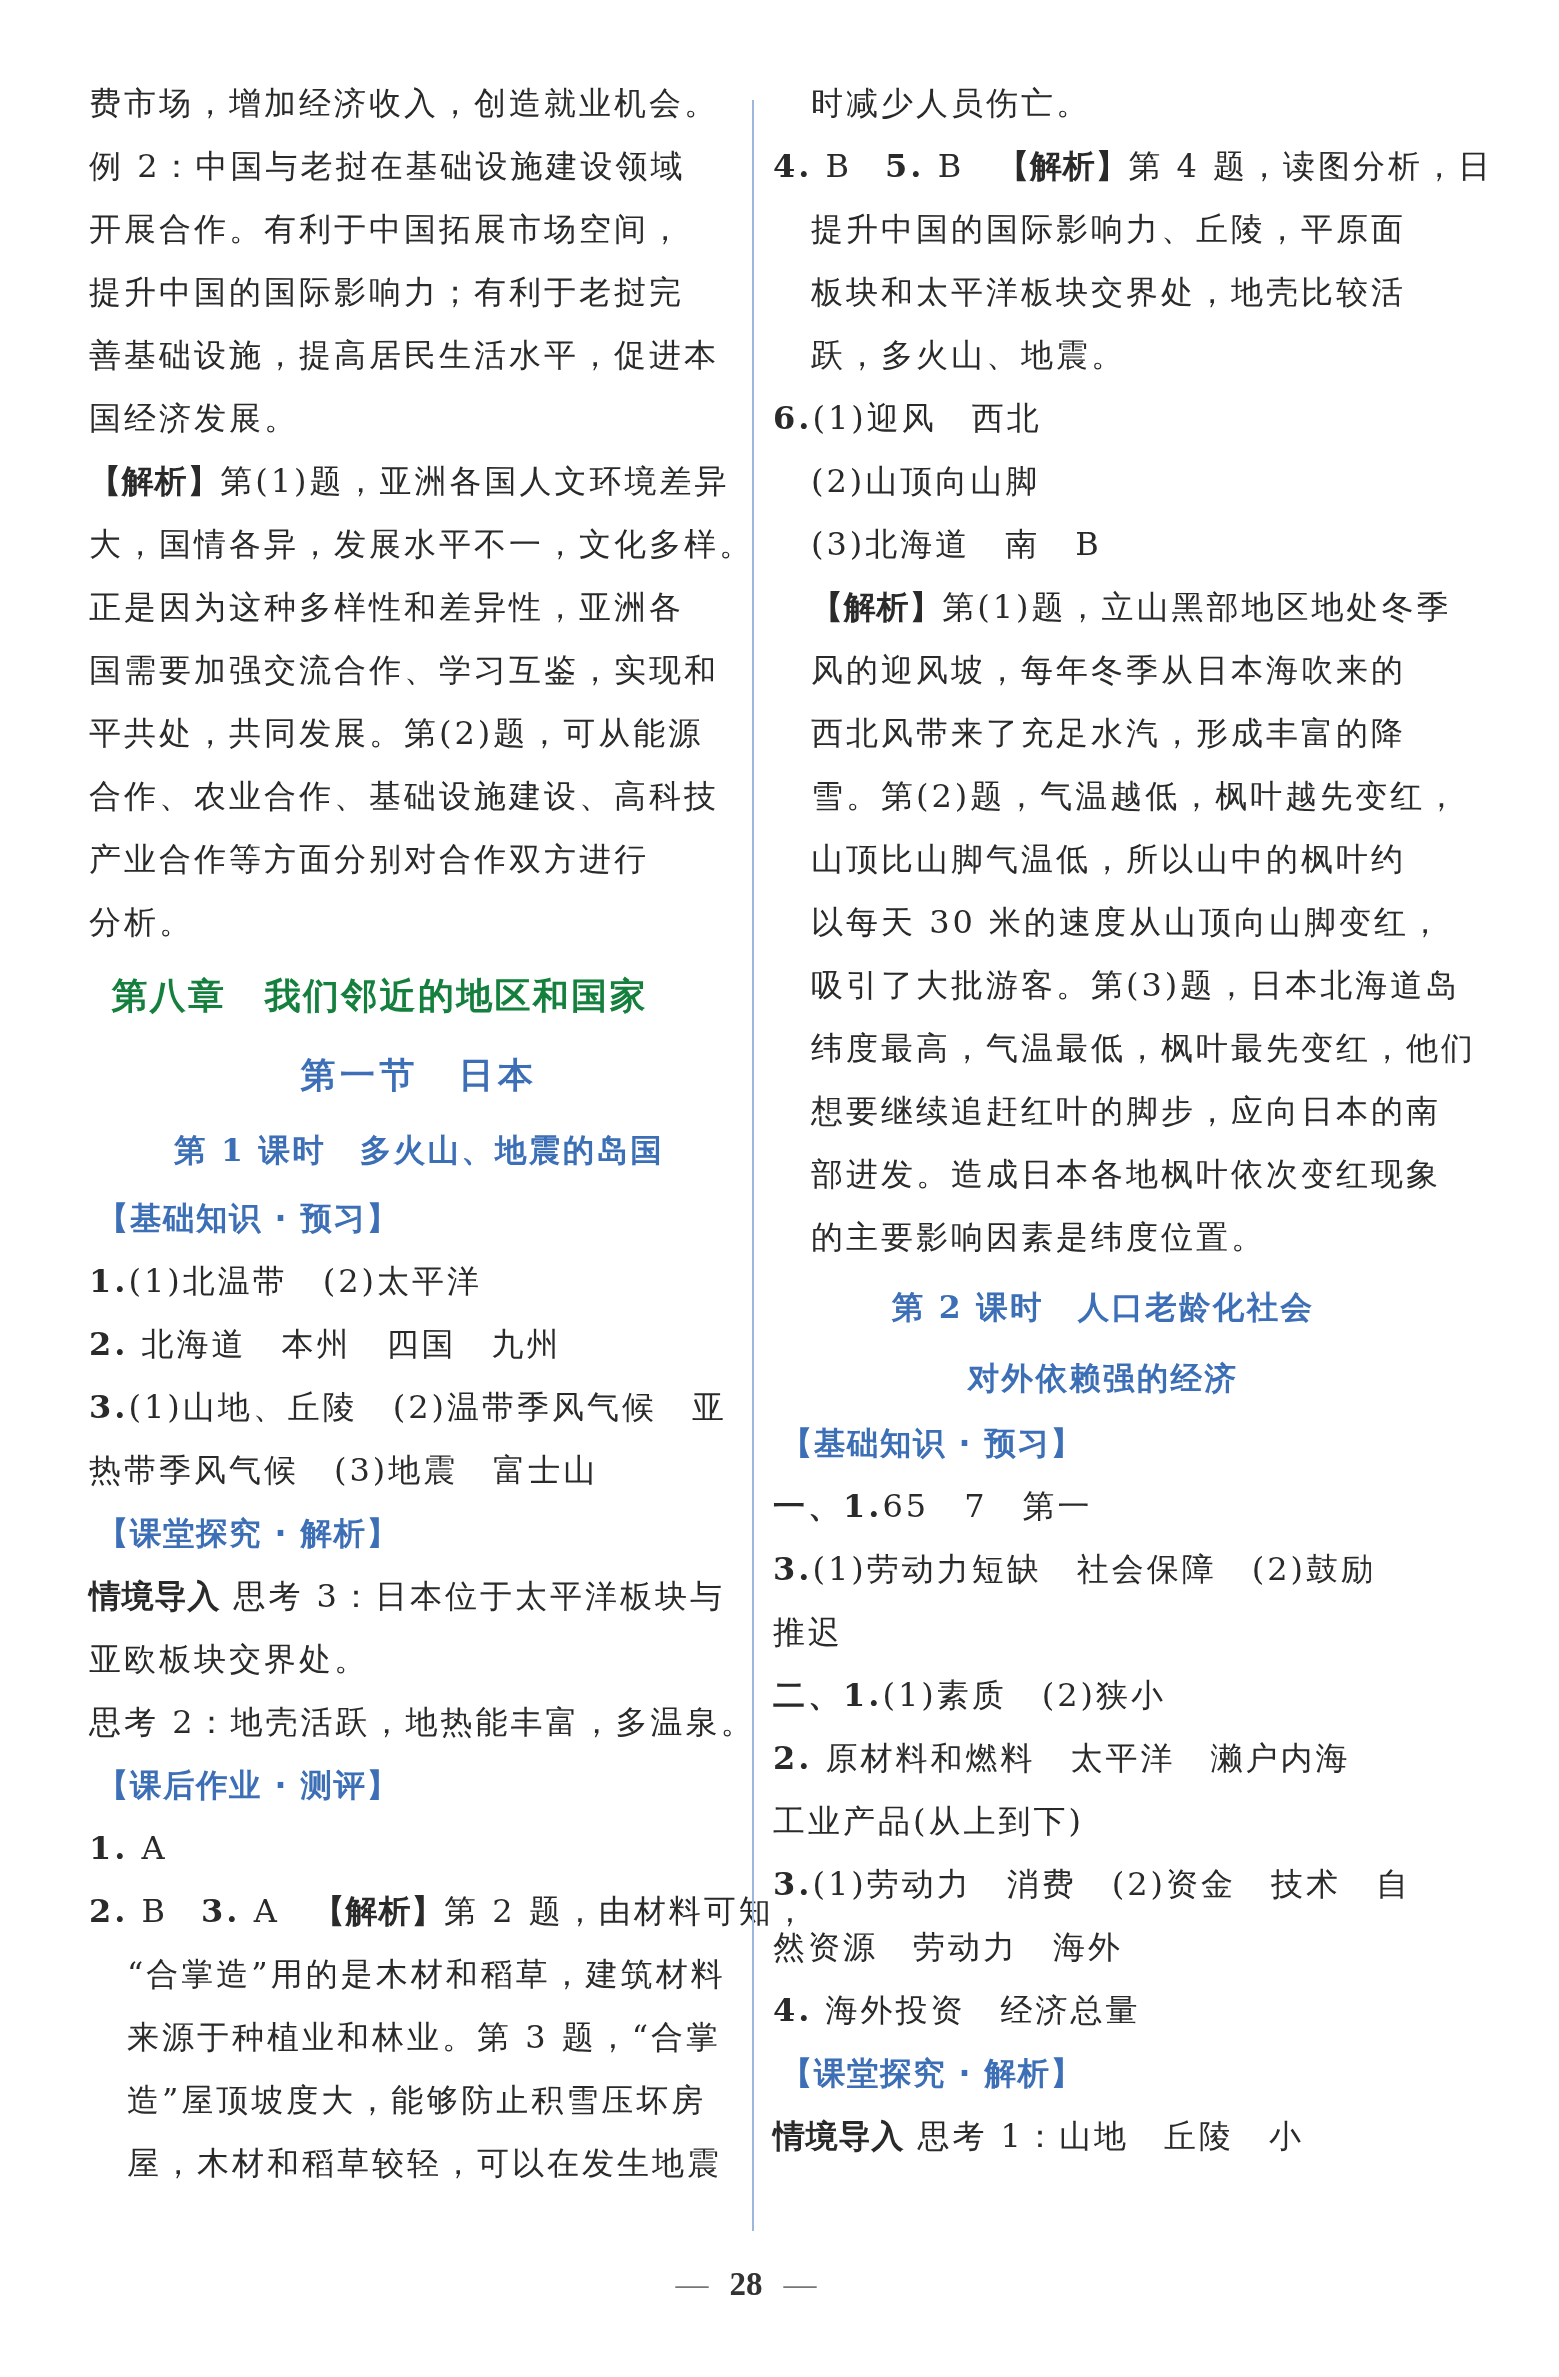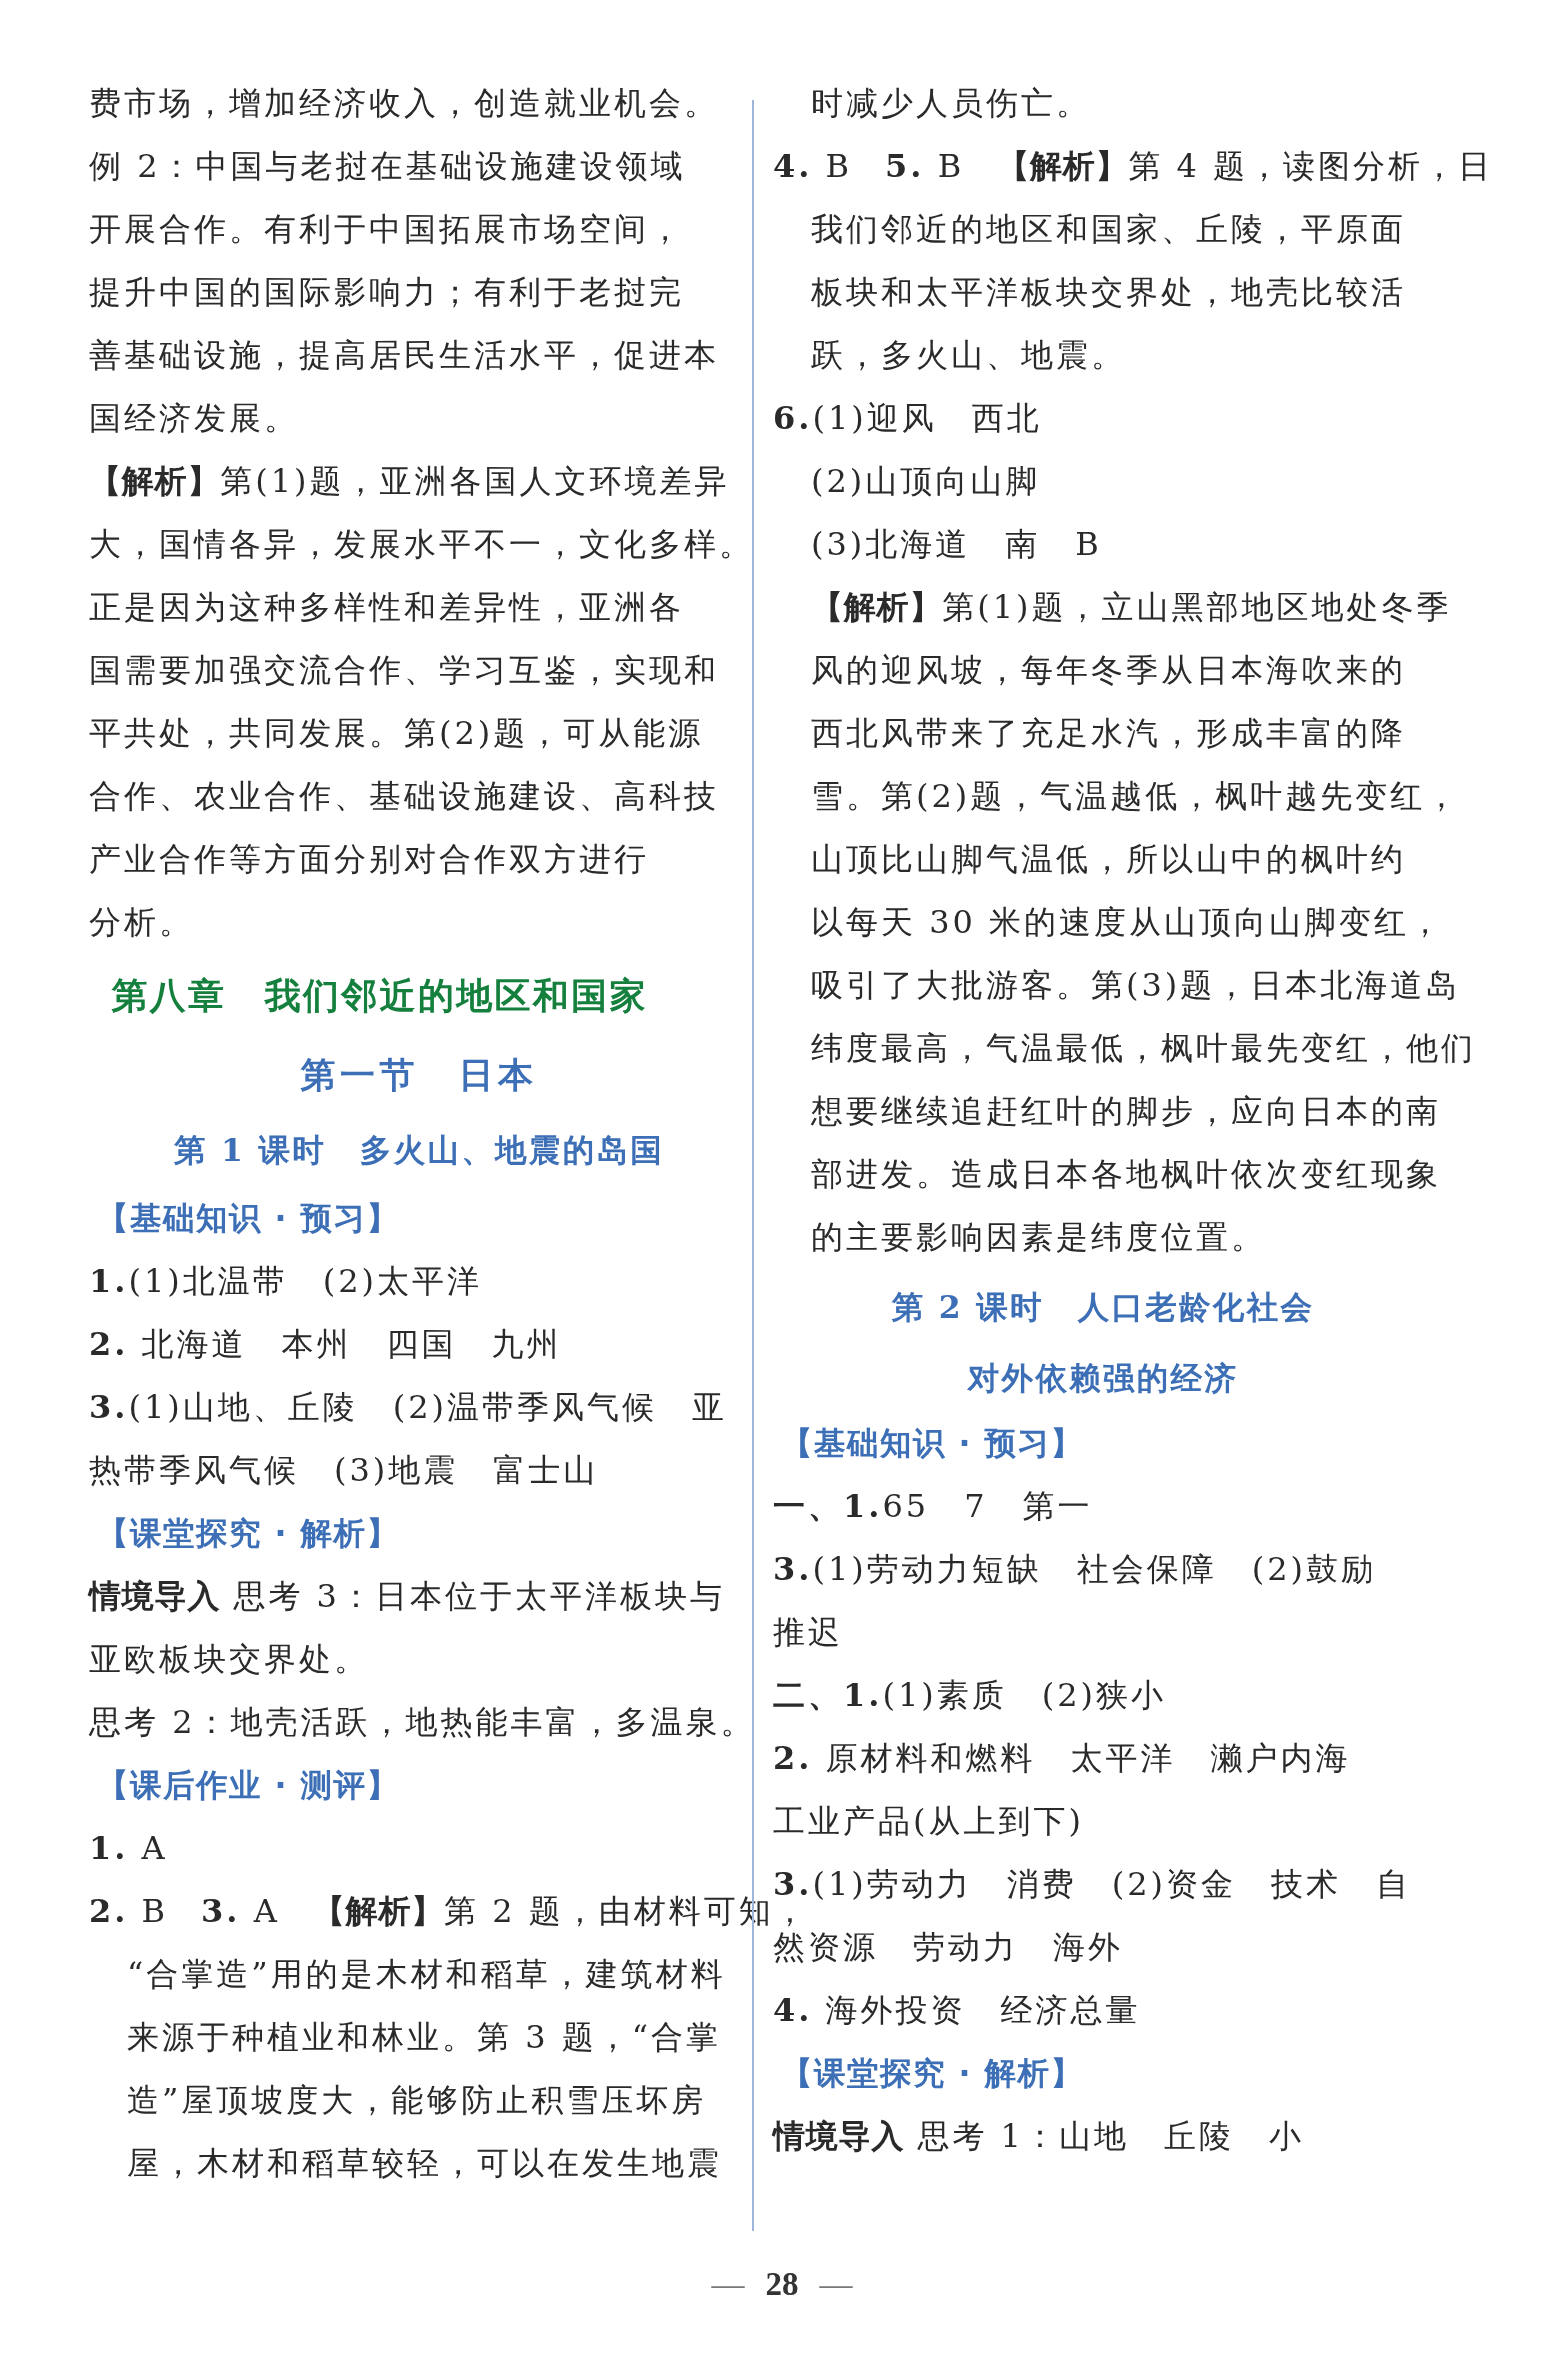--- a/index.html
+++ b/index.html
@@ -35,21 +35,21 @@
   }
   .h-section { font-size: 35px; letter-spacing: 4.5px; }
   .h-lesson { font-size: 31.5px; letter-spacing: 2.3px; }
   .h-tag {
     font-family: "DejaVu Sans", sans-serif; font-weight: bold; color: #3d6fb6;
     font-size: 31.5px; height: 63px; line-height: 63px; white-space: nowrap; letter-spacing: 1.5px; margin-left: 8px;
   }
   .gap { display: inline-block; width: 33px; }
   .pagenum {
     position: absolute; left: 0; width: 1492px; top: 2266px; text-align: center;
-    font-family: "Liberation Serif", serif; font-size: 33px; color: #333; padding-left: 36px;
+    font-family: "Liberation Serif", serif; font-size: 33px; color: #333;
   }
   .pagenum .num { font-weight: bold; margin: 0 21px; }
   .pagenum .dash { color: #777; }
 </style>
 </head>
 <body>
 
 <div class="col col-left">
   <div class="line">费市场，增加经济收入，创造就业机会。</div>
   <div class="line">例 2：中国与老挝在基础设施建设领域</div>
@@ -95,21 +95,21 @@
   <div class="line indent">屋，木材和稻草较轻，可以在发生地震</div>
 </div>
 
 <div class="divider"></div>
 
 <div class="col col-right">
   <div class="line indent">时减少人员伤亡。</div>
   <div class="line">
     <span class="bold">4.</span><span> B</span><span class="gap"></span><span class="bold">5.</span><span> B</span><span class="gap"></span><span class="tag-black">【解析】</span><span>第 4 题，读图分析，日</span>
   </div>
-  <div class="line indent">我们邻近的地区和国家、丘陵，平原面</div>
+  <div class="line indent">提升中国的国际影响力、丘陵，平原面</div>
   <div class="line indent">板块和太平洋板块交界处，地壳比较活</div>
   <div class="line indent">跃，多火山、地震。</div>
 
   <div class="line"><span class="bold">6.</span><span>(1)迎风　西北</span></div>
   <div class="line indent">(2)山顶向山脚</div>
   <div class="line indent">(3)北海道　南　B</div>
   <div class="line indent"><span class="tag-black">【解析】</span><span>第(1)题，立山黑部地区地处冬季</span></div>
   <div class="line indent">风的迎风坡，每年冬季从日本海吹来的</div>
   <div class="line indent">西北风带来了充足水汽，形成丰富的降</div>
   <div class="line indent">雪。第(2)题，气温越低，枫叶越先变红，</div>

